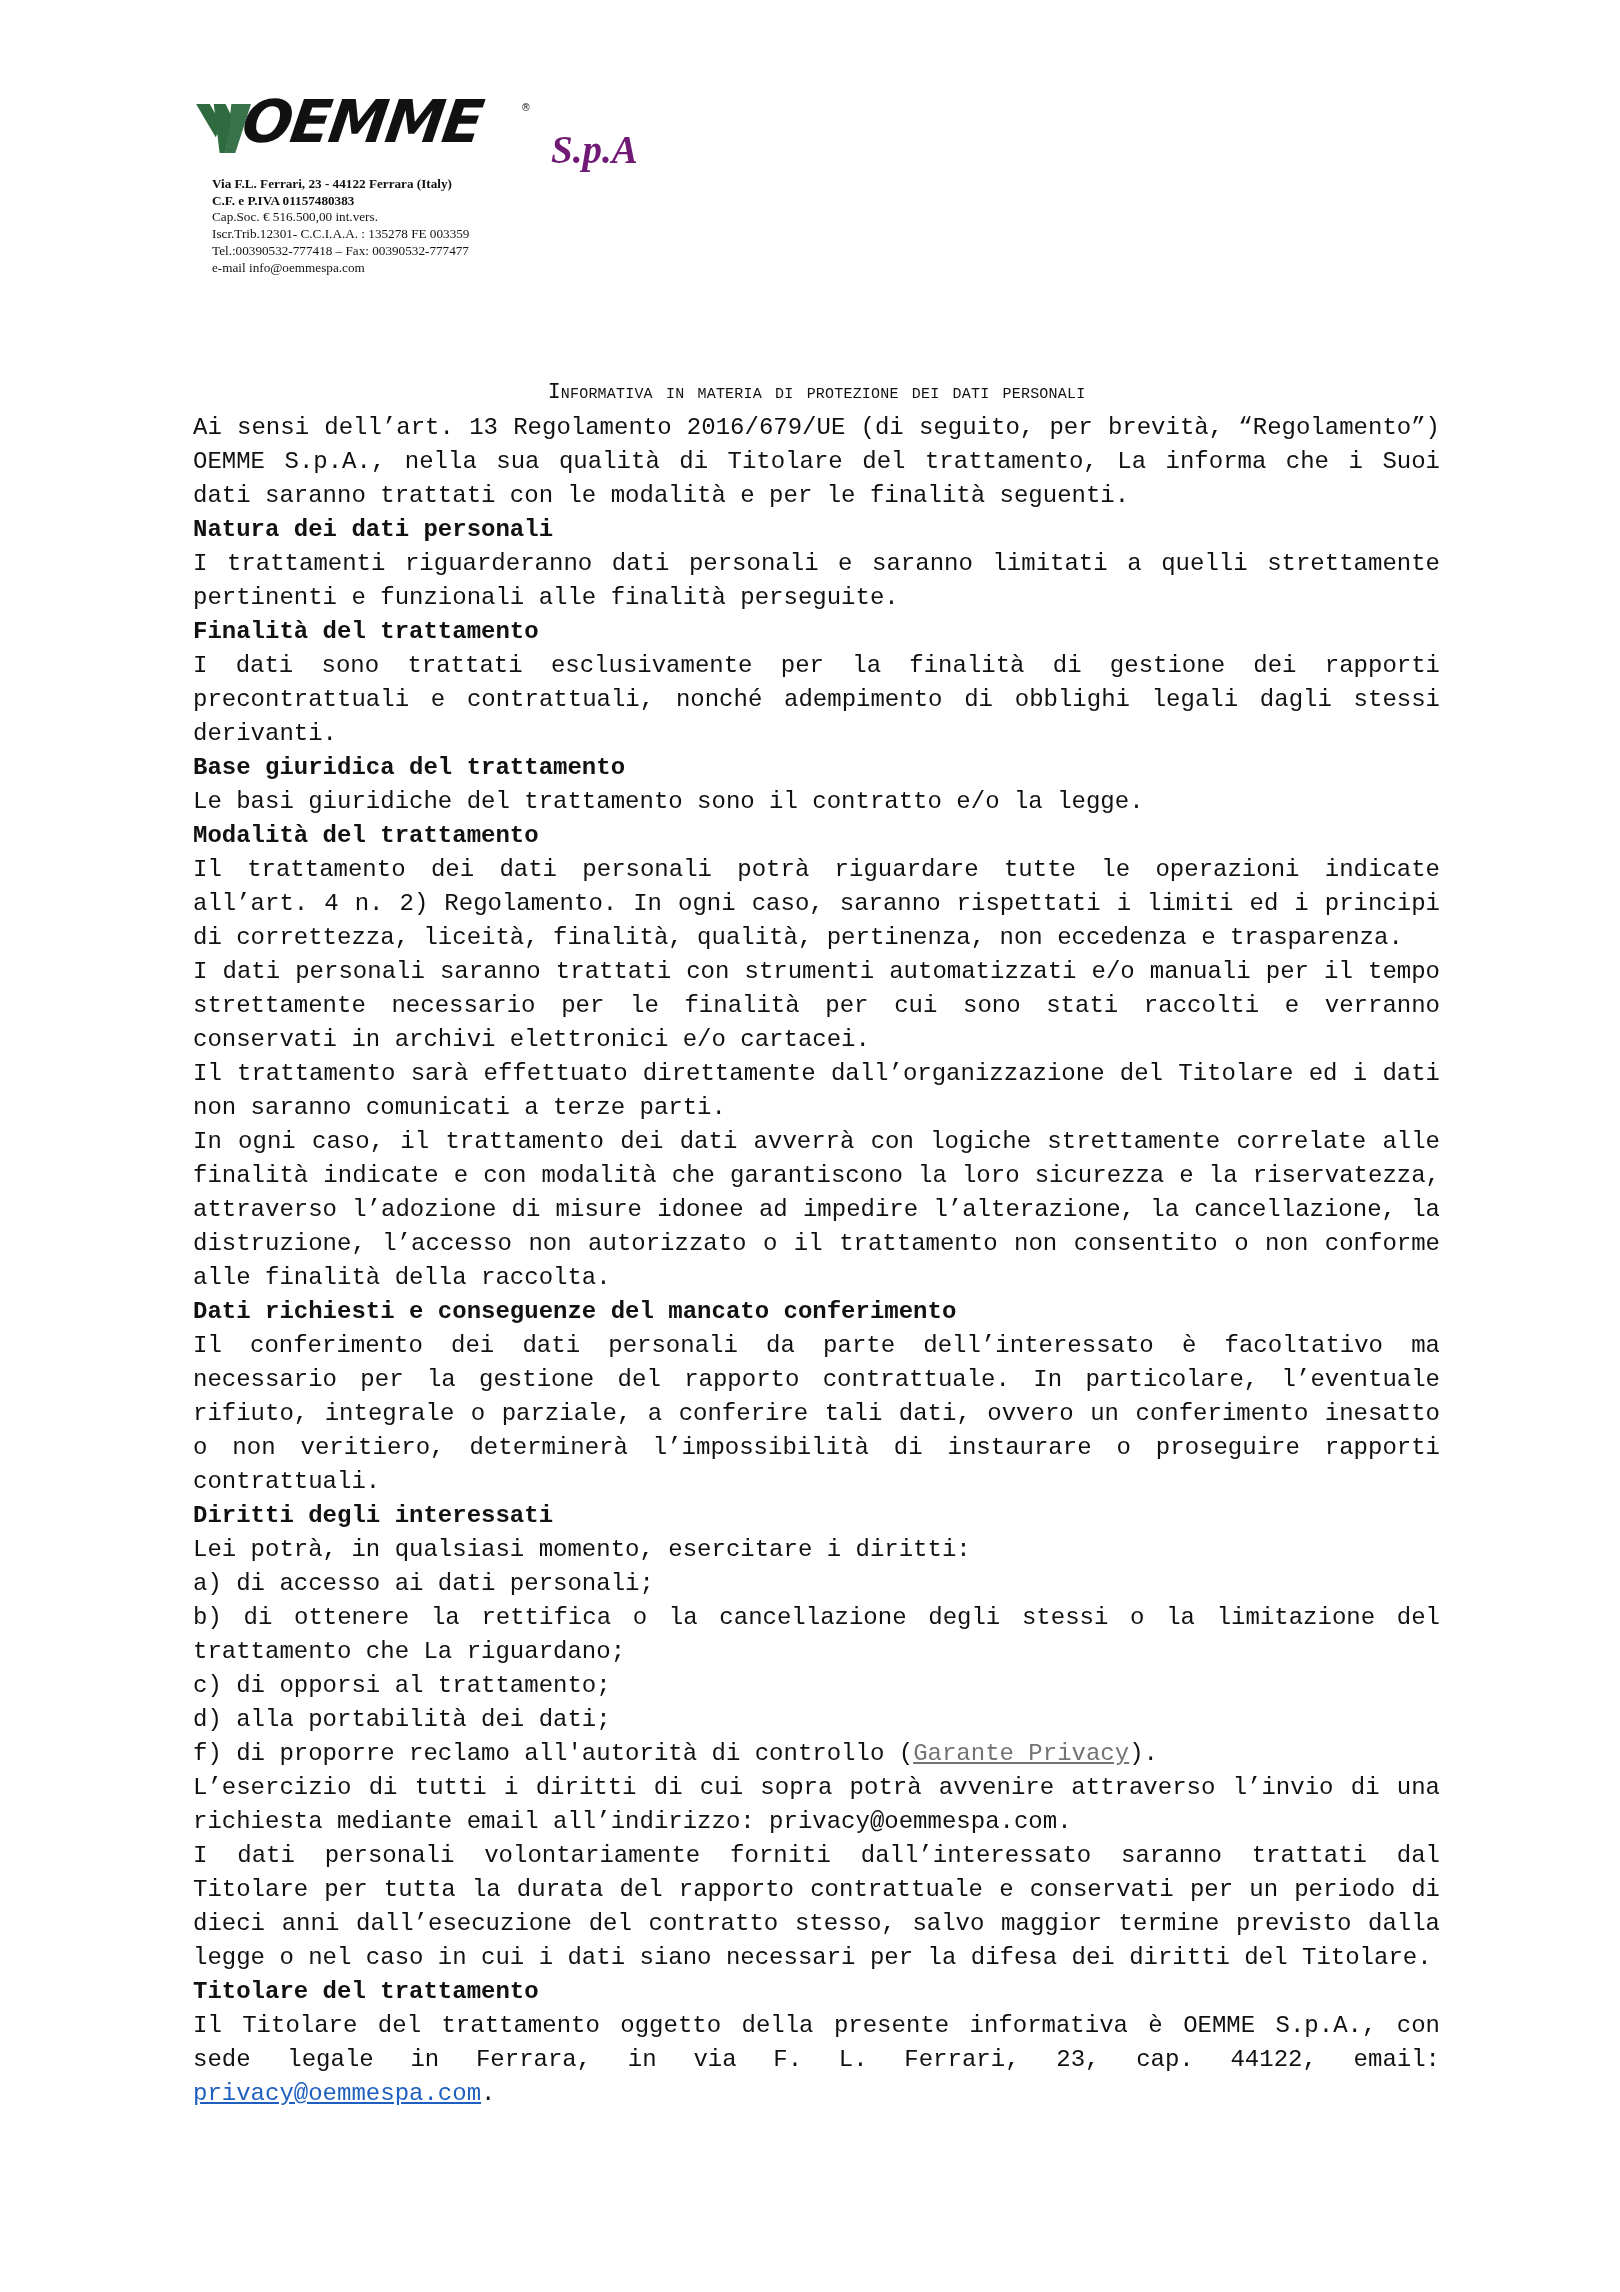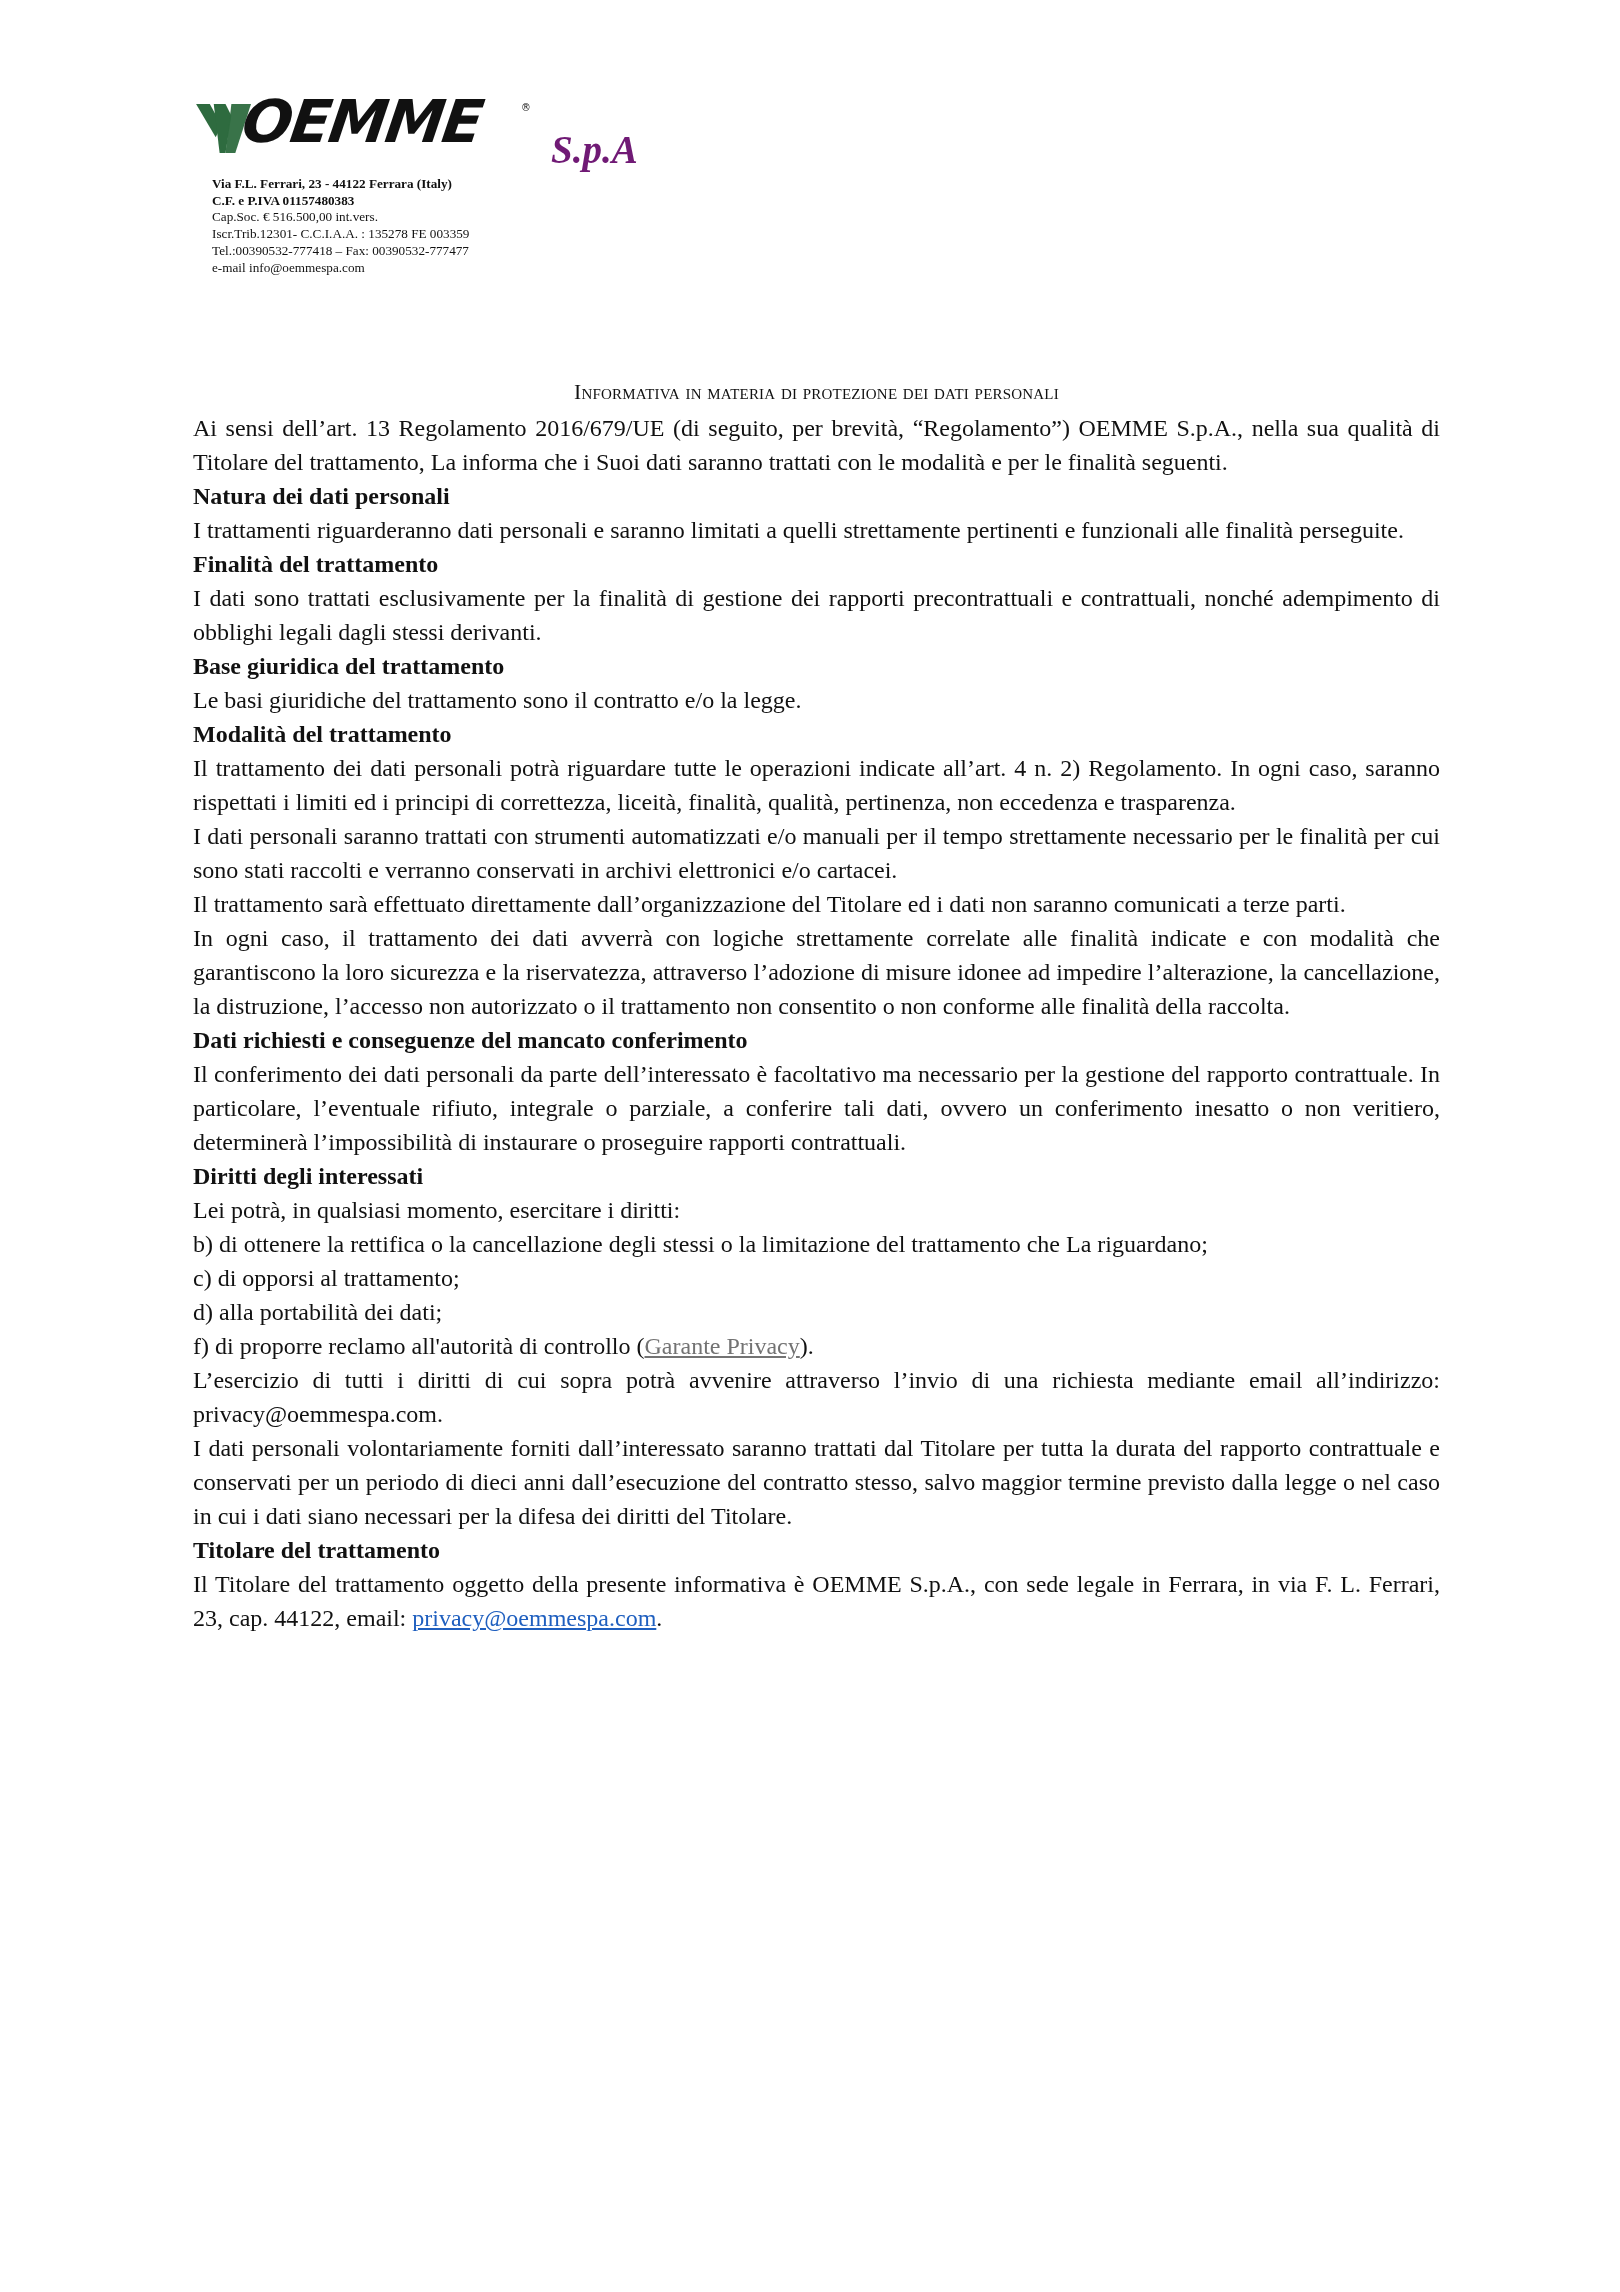--- a/index.html
+++ b/index.html
@@ -12,21 +12,21 @@
   .logo-mark { position: absolute; left: 0; top: 5.9px; width: 59px; height: 51px; }
   .logo-word { position: absolute; left: 47px; top: -5.9px; font-family: "DejaVu Sans", sans-serif; font-weight: bold; font-style: italic;
                font-size: 59px; letter-spacing: -2px; color: #111; transform: skewX(-8deg); line-height: 1; }
   .logo-reg { position: absolute; left: 325px; top: 3.9px; font-family: "DejaVu Sans", sans-serif; font-size: 9.8px; color: #111; }
   .logo-spa { position: absolute; left: 355px; top: 29px; font-family: "Liberation Serif", serif; font-weight: bold; font-style: italic; font-size: 39px; color: #701a75; }
   .addr { position: absolute; left: 16px; top: 78px; font-family: "Liberation Serif", serif; font-size: 13.2px; line-height: 16.7px; padding-left: 0; }
   .addr div { white-space: nowrap; }
   .addr .b { font-weight: bold; }
 
   
-  .content { position: absolute; left: 193px; top: 378px; width: 1247px; font-family: Liberation Serif, serif; font-size: 24px; line-height: 34px; color: #111; }
+  .content { position: absolute; left: 193px; top: 378px; width: 1247px; font-family: Liberation Mono, monospace; font-size: 24px; line-height: 34px; color: #111; }
   .doc-title { text-align: center; font-variant: small-caps; font-size: 21.6px; line-height: 29px; margin-bottom: 3.9px; letter-spacing: 0.2px; }
   .p { text-align: justify; margin: 0; }
   .h { font-weight: bold; margin: 0; }
   .link-plain { text-decoration: underline; color: #737373; }
   .link-blue { color: #1f5fbf; text-decoration: underline; }
 </style>
 </head>
 <body>
 
 <div class="page">
@@ -69,20 +69,21 @@
     <p class="p">Il trattamento dei dati personali potrà riguardare tutte le operazioni indicate all’art. 4 n. 2) Regolamento. In ogni caso, saranno rispettati i limiti ed i principi di correttezza, liceità, finalità, qualità, pertinenza, non eccedenza e trasparenza.</p>
     <p class="p">I dati personali saranno trattati con strumenti automatizzati e/o manuali per il tempo strettamente necessario per le finalità per cui sono stati raccolti e verranno conservati in archivi elettronici e/o cartacei.</p>
     <p class="p">Il trattamento sarà effettuato direttamente dall’organizzazione del Titolare  ed i dati non saranno comunicati a terze parti.</p>
     <p class="p">In ogni caso, il trattamento dei dati avverrà con logiche strettamente correlate alle finalità indicate e con modalità che garantiscono la loro sicurezza e la riservatezza, attraverso l’adozione di misure idonee ad impedire l’alterazione, la cancellazione, la distruzione, l’accesso non autorizzato o il trattamento non consentito o non conforme alle finalità della raccolta.</p>
 
     <p class="h">Dati richiesti e conseguenze del mancato conferimento</p>
     <p class="p">Il conferimento dei dati personali da parte dell’interessato è facoltativo ma necessario per la gestione del rapporto contrattuale. In particolare, l’eventuale rifiuto, integrale o parziale, a conferire tali dati, ovvero un conferimento inesatto o non veritiero, determinerà l’impossibilità di instaurare o proseguire rapporti contrattuali.</p>
 
     <p class="h">Diritti degli interessati</p>
     <p class="p">Lei potrà, in qualsiasi momento, esercitare i diritti:</p>
+    <p class="p">a) di accesso ai dati personali;</p>
     <p class="p">b) di ottenere la rettifica o la cancellazione degli stessi o la limitazione del trattamento che La riguardano;</p>
     <p class="p">c) di opporsi al trattamento;</p>
     <p class="p">d) alla portabilità dei dati;</p>
     <p class="p"><span>f) di proporre reclamo all'autorità di controllo (</span><a class="link-plain">Garante Privacy</a><span>).</span></p>
     <p class="p">L’esercizio di tutti i diritti di cui sopra potrà avvenire attraverso l’invio di una richiesta mediante email all’indirizzo: privacy@oemmespa.com.</p>
 
     <p class="p">I dati personali volontariamente forniti dall’interessato saranno trattati dal Titolare per tutta la durata del rapporto contrattuale e conservati per un periodo di dieci anni dall’esecuzione del contratto stesso, salvo maggior termine previsto dalla legge o nel caso in cui i dati siano necessari per la difesa dei diritti del Titolare.</p>
 
     <p class="h">Titolare del trattamento</p>
     <p class="p"><span>Il Titolare del trattamento oggetto della presente informativa è OEMME S.p.A., con sede legale in Ferrara, in via F. L. Ferrari, 23, cap. 44122, email: </span><a class="link-blue">privacy@oemmespa.com</a><span>.</span></p>

